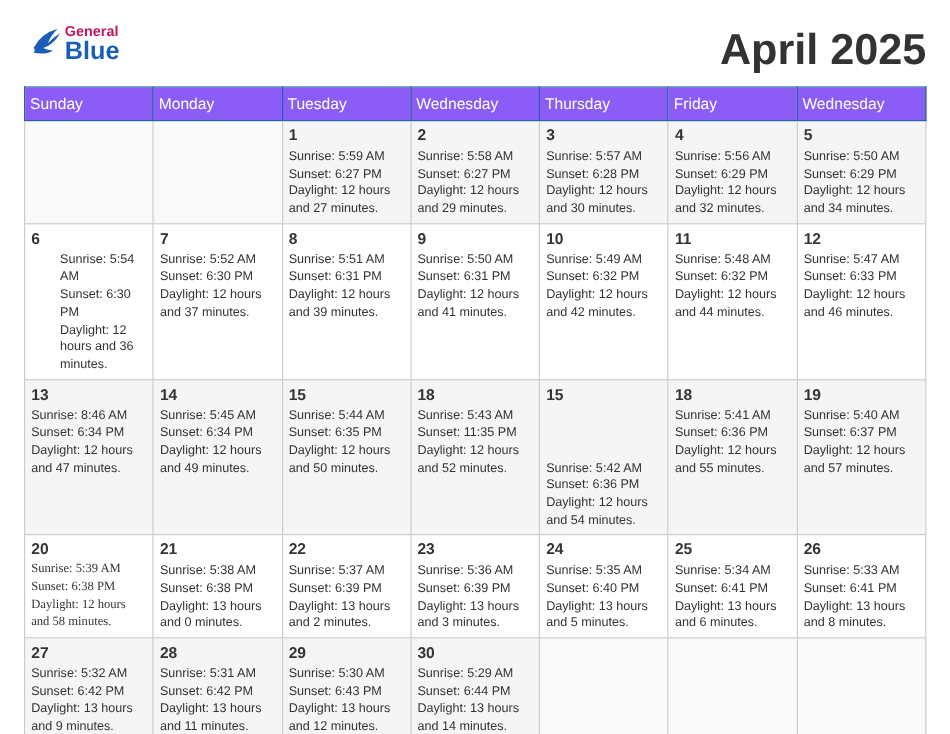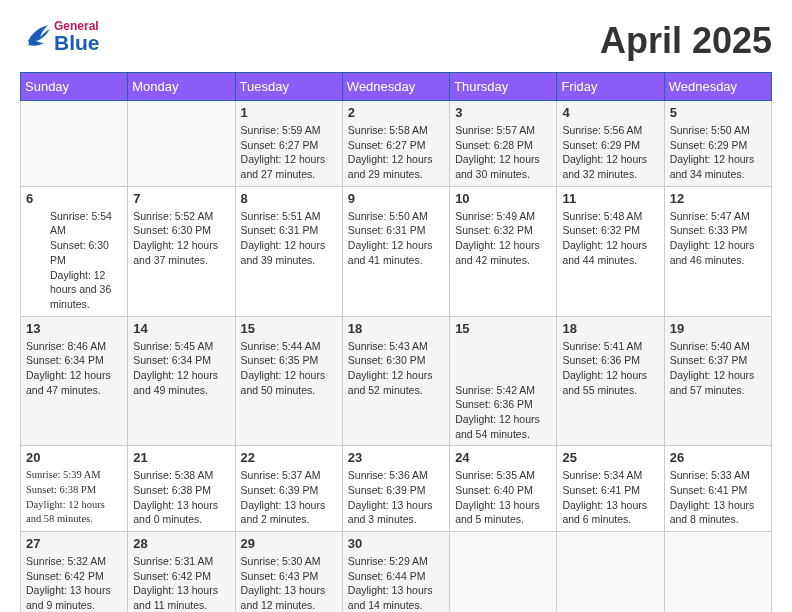--- a/index.html
+++ b/index.html
@@ -204,21 +204,21 @@
         </td>
         <td>
           <div class="day-number">15</div>
           <div class="day-info" style="white-space: pre-line;">Sunrise: 5:44 AM
 Sunset: 6:35 PM
 Daylight: 12 hours and 50 minutes.</div>
         </td>
         <td>
           <div class="day-number">18</div>
           <div class="day-info" style="white-space: pre-line;">Sunrise: 5:43 AM
-Sunset: 6:30 PM
+Sunset: 11:35 PM
 Daylight: 12 hours and 52 minutes.</div>
         </td>
         <td>
           <div class="day-number">15</div>
           <div class="day-info" style="white-space: pre-line; margin-top: 47px;">Sunrise: 5:42 AM
 Sunset: 6:36 PM
 Daylight: 12 hours and 54 minutes.</div>
         </td>
         <td>
           <div class="day-number">18</div>

